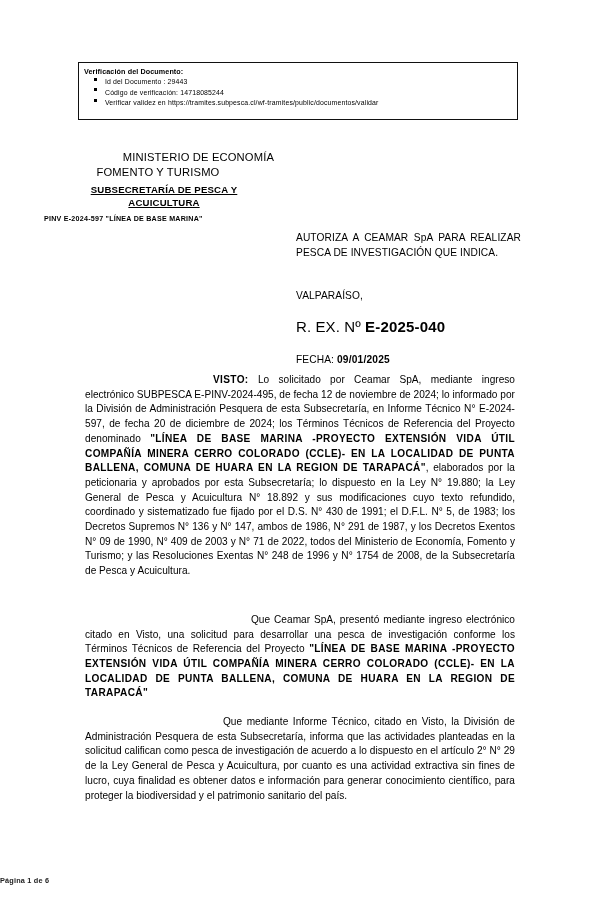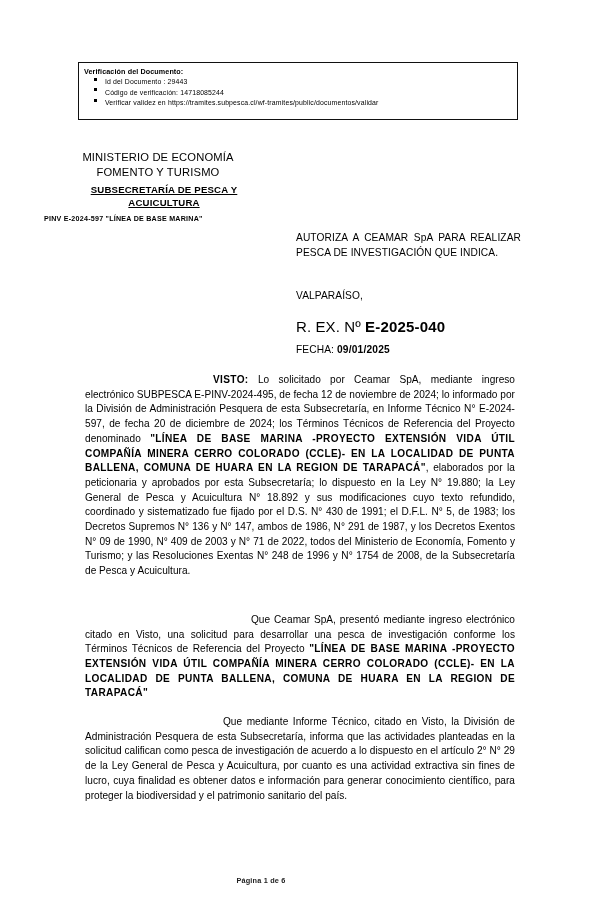--- a/index.html
+++ b/index.html
@@ -71,20 +71,21 @@
     position: absolute;
     left: 42px;
     top: 150px;
     width: 232px;
     text-align: center;
   }
   .org-line1 {
     font-size: 11.2px;
     line-height: 14.5px;
     letter-spacing: 0.15px;
+    text-align: right;
   }
   .org-line2 {
     font-size: 11.2px;
     line-height: 14.5px;
     letter-spacing: 0.15px;
   }
   .org-sub {
     font-size: 9.6px;
     font-weight: bold;
     line-height: 13px;
@@ -128,21 +129,21 @@
     position: absolute;
     left: 296px;
     top: 318px;
     font-size: 15px;
     letter-spacing: 0.1px;
   }
   .resnum b { font-weight: bold; letter-spacing: 0.2px; }
   .fecha {
     position: absolute;
     left: 296px;
-    top: 344px;
+    top: 354px;
     font-size: 10.2px;
     letter-spacing: 0.1px;
   }
   .fecha b { font-weight: bold; letter-spacing: 0.2px; }
 
   
   .body-wrap {
     position: absolute;
     left: 78px;
     top: 366px;
@@ -172,21 +173,21 @@
     padding-left: 82px;
   }
   .cons-gap { height: 20px; }
 
   
   .footer {
     position: absolute;
     left: 0;
     top: 876px;
     width: 522px;
-    text-align: center;
+    text-align: left;
     font-size: 7.3px;
     font-weight: bold;
     letter-spacing: 0.2px;
     color: #222;
   }
 </style>
 </head>
 <body>
 
 <div class="page">

